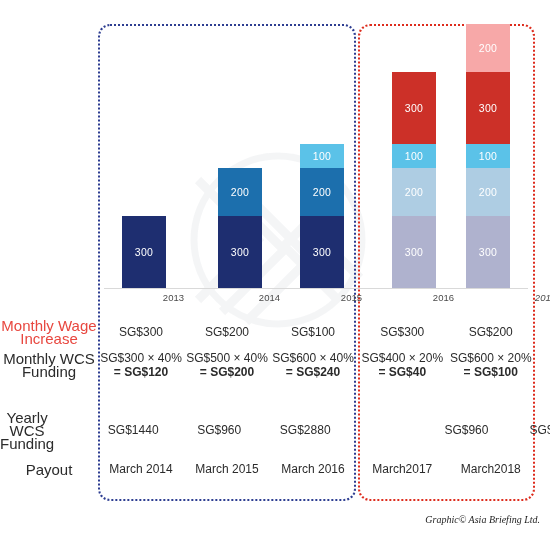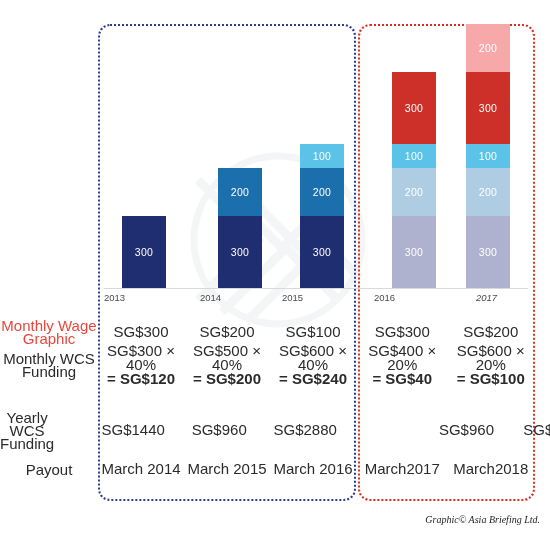--- a/index.html
+++ b/index.html
@@ -51,21 +51,21 @@
     display:flex;align-items:center;justify-content:center;
     color:#ffffff;
     font-size:10.5px;
     letter-spacing:.3px;
     box-sizing:border-box;
   }
   .seg.ghost{color:#ffffff;}
   .xtick{
     position:absolute;
     width:80px;
-    text-align:left;
+    text-align:right;
     top:292px;
     font-size:9.5px;
     color:#4a4a4a;
   }
 
   
   #table{
     position:absolute;left:0;top:305px;width:550px;height:200px;
   }
   .row{
@@ -79,21 +79,21 @@
     line-height:13px;
     color:#2b2b2b;
   }
   .rowlabel.accent{color:#e8473f;}
   .cells{
     flex:1;display:flex;
   }
   .cell{
     flex:1;
     text-align:center;
-    font-size:15px;
+    font-size:12px;
     line-height:14px;
     color:#2b2b2b;
   }
   .cell .b{font-weight:bold;}
   .cells.blue{width:258px;flex:none;margin-left:0px;}
   .cells.red{width:177px;flex:none;}
   #gap{width:2px;flex:none;}
 
   #credit{
     position:absolute;right:10px;bottom:8px;
@@ -158,21 +158,21 @@
   <div class="xtick" style="left:282px;">2015</div>
   <div class="xtick" style="left:374px;">2016</div>
   <div class="xtick" style="left:476px;font-style:italic;">2017</div>
 </div>
 
 <div id="table">
 
   <div class="row" style="top:10px;height:34px;">
     <div class="rowlabel accent">
       <div>Monthly Wage</div>
-      <div>Graphic</div>
+      <div>Increase</div>
     </div>
     <div class="cells blue">
       <div class="cell">SG$300</div>
       <div class="cell">SG$200</div>
       <div class="cell">SG$100</div>
     </div>
     <div id="gap"></div>
     <div class="cells red">
       <div class="cell">SG$300</div>
       <div class="cell">SG$200</div>

